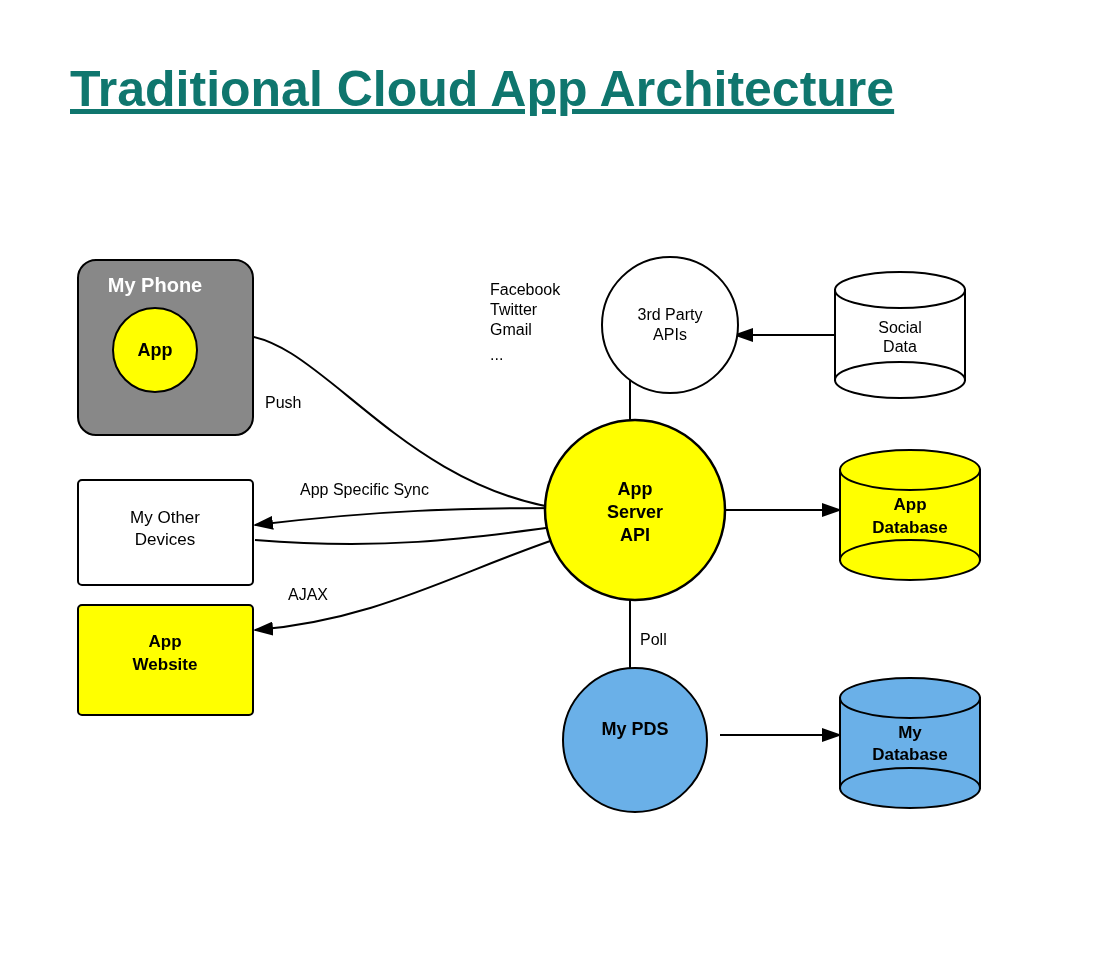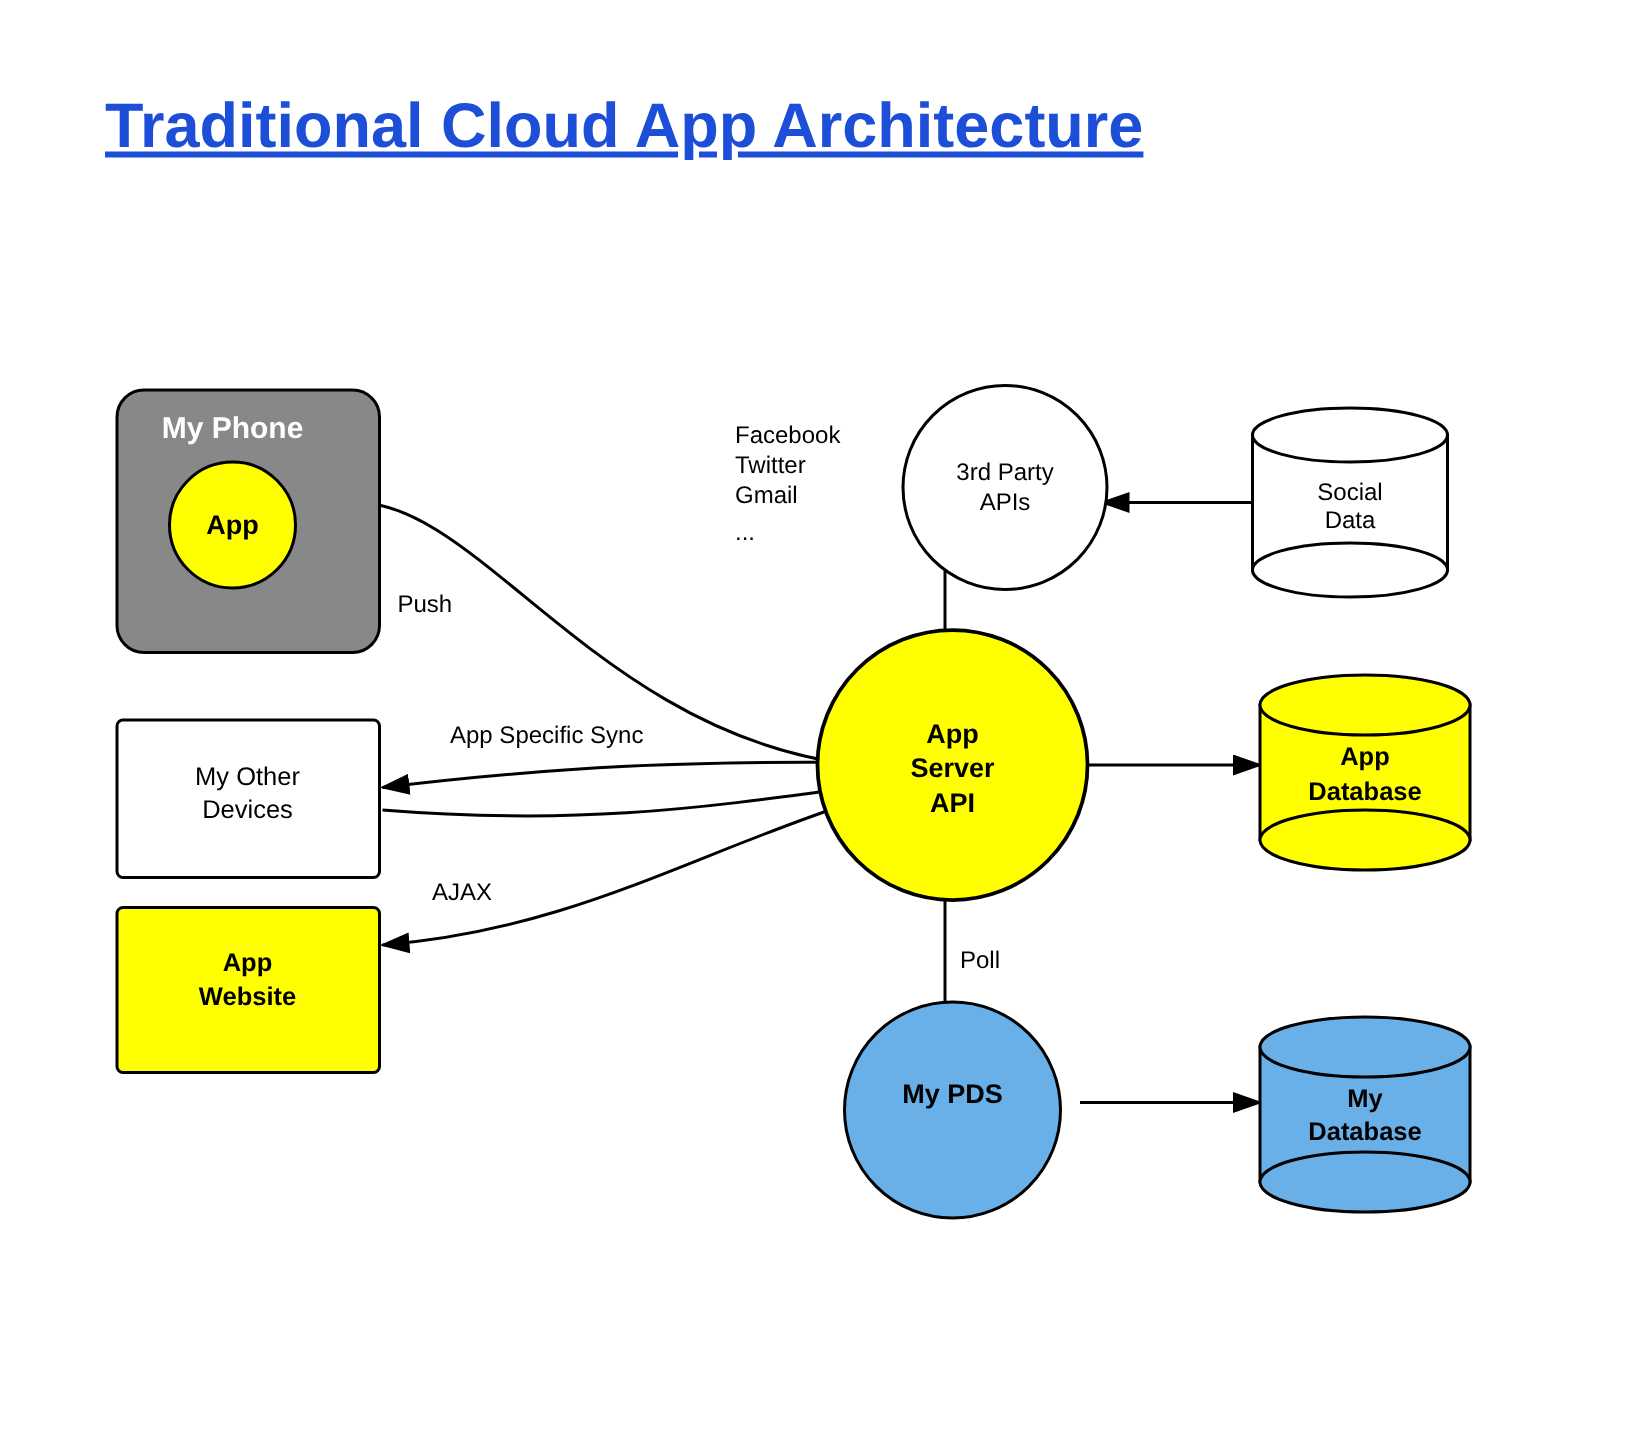--- a/index.html
+++ b/index.html
@@ -9,24 +9,24 @@
       width: 1100px;
       height: 960px;
       overflow: hidden;
       position: relative;
     }
 
     .page-title {
       position: absolute;
       top: 60px;
       left: 70px;
-      font-size: 42px;
+      font-size: 50px;
       font-weight: bold;
       text-decoration: underline;
-      color: #1d4ed8;
+      color: #0f766e;
       text-align: center;
     }
 
     
     .diagram-svg {
       position: absolute;
       top: 140px;
       left: 0;
       width: 1100px;
       height: 800px;

